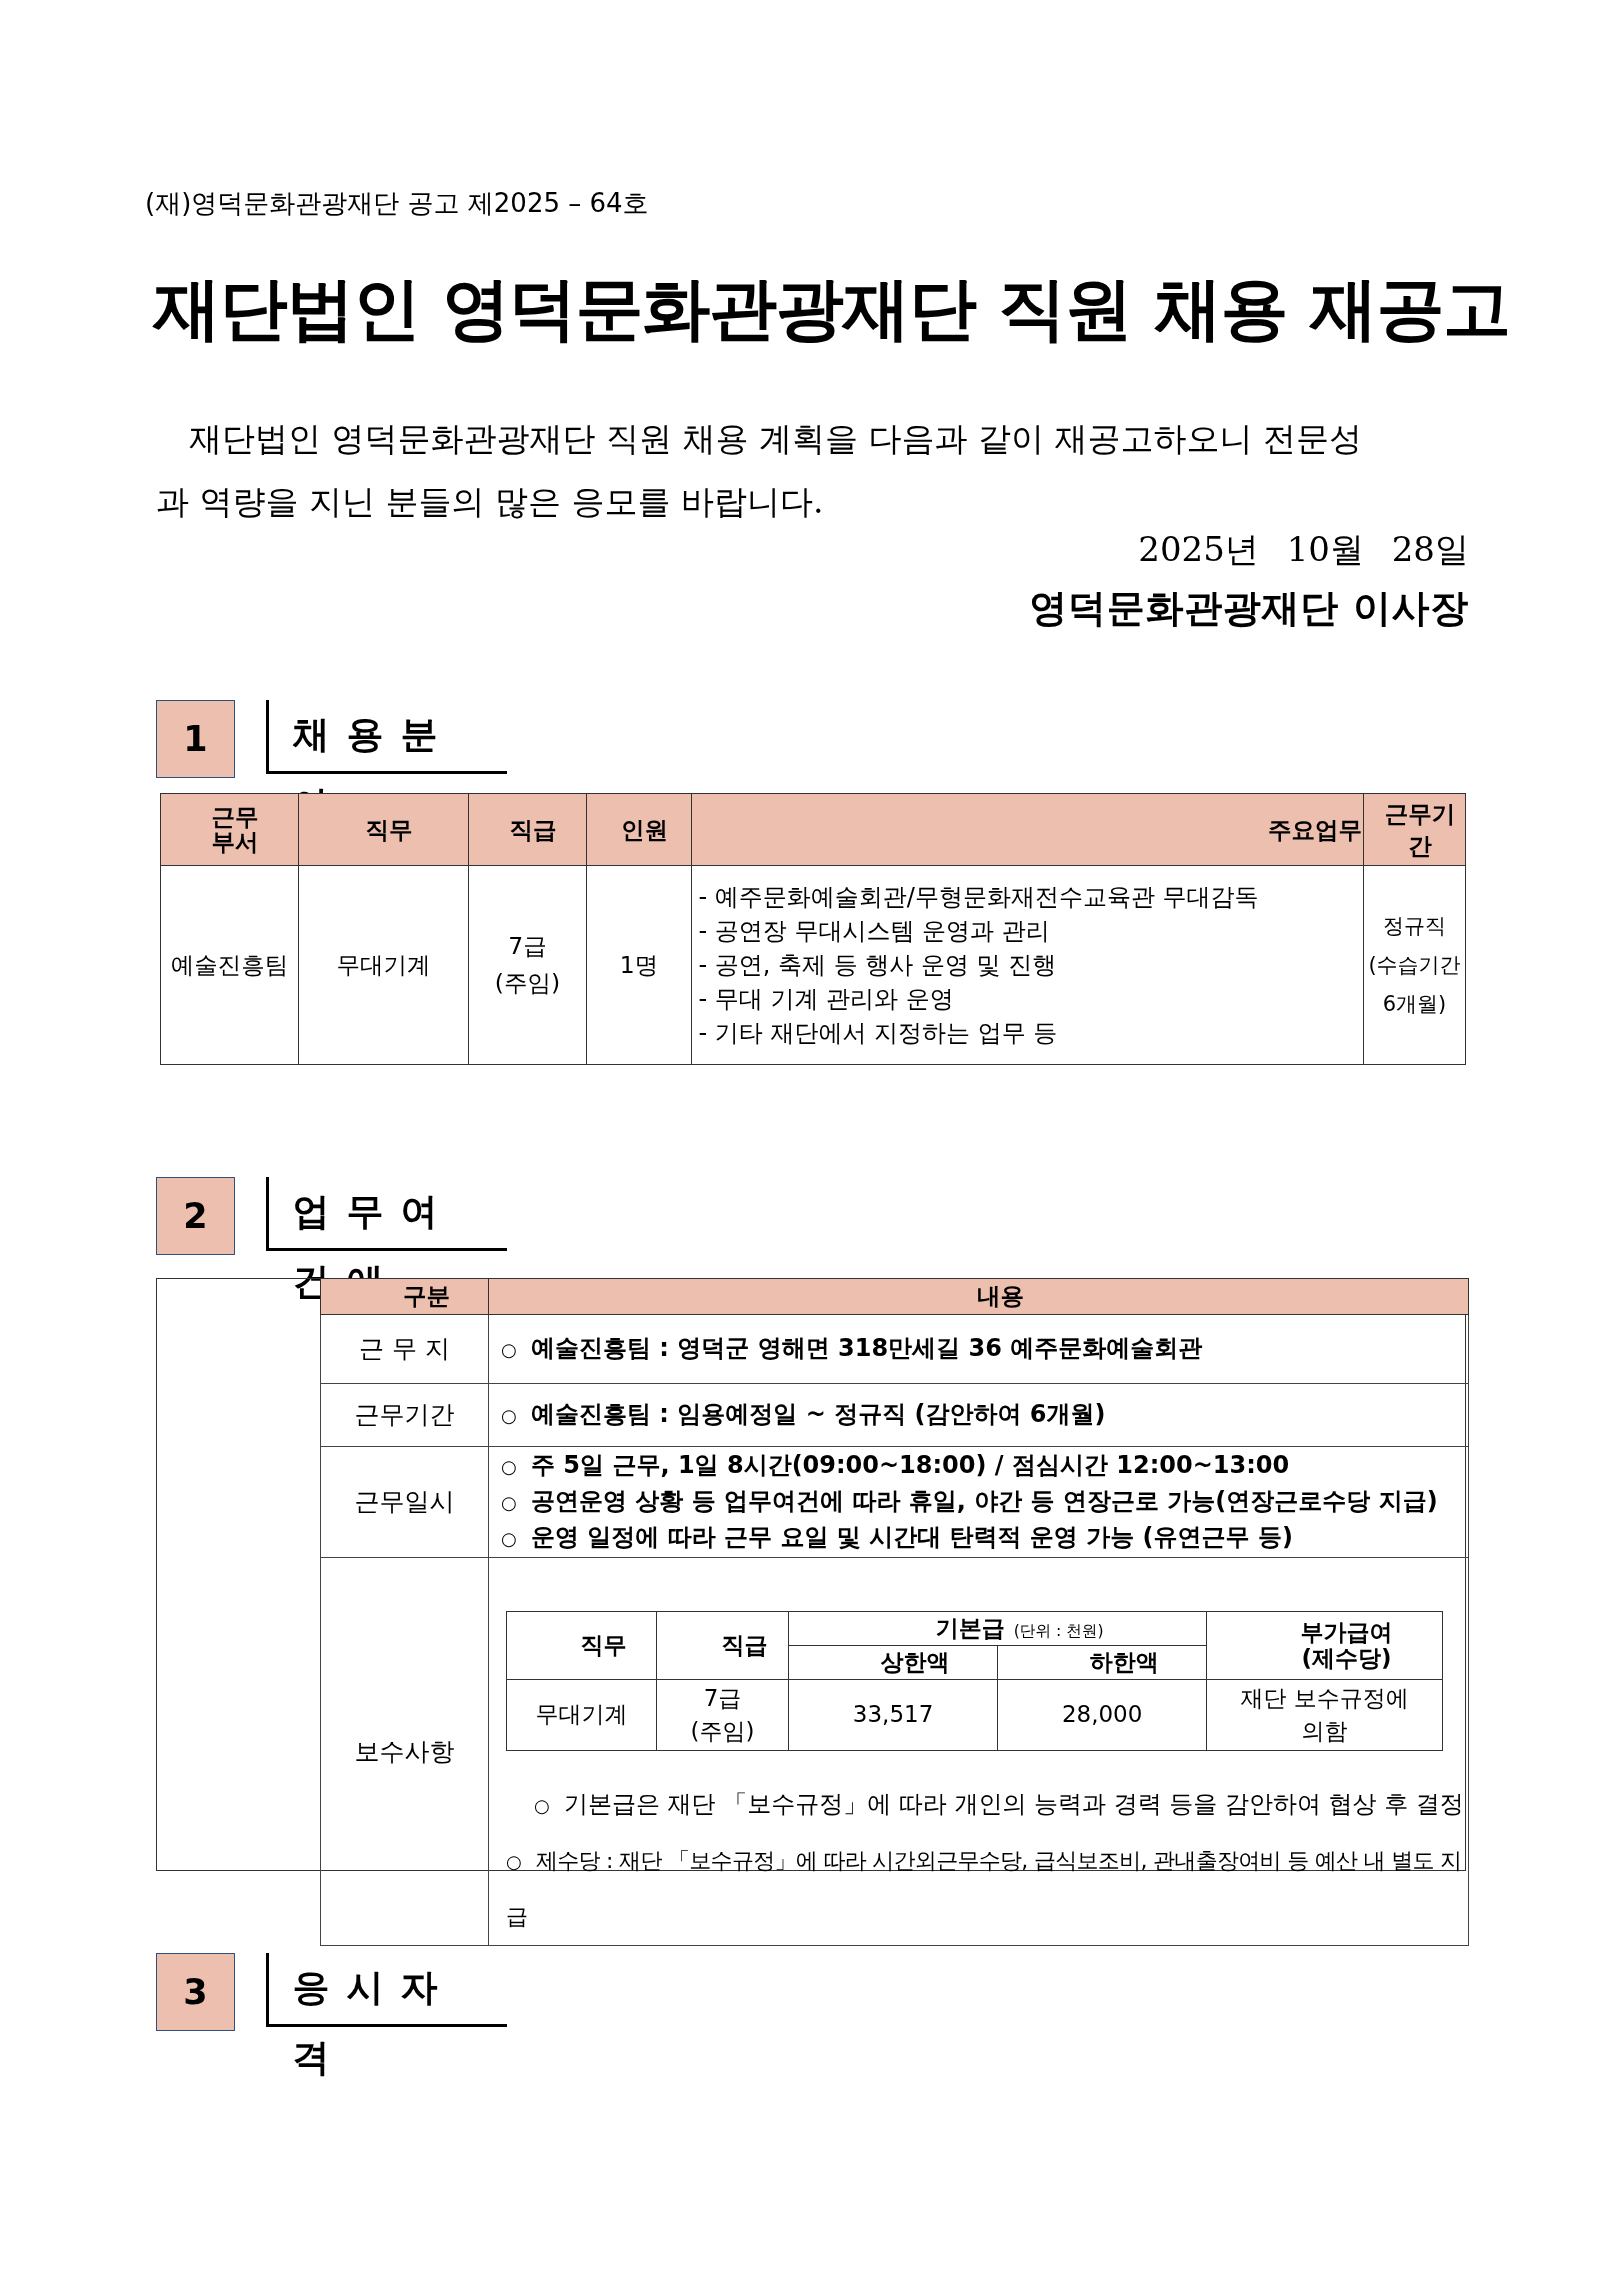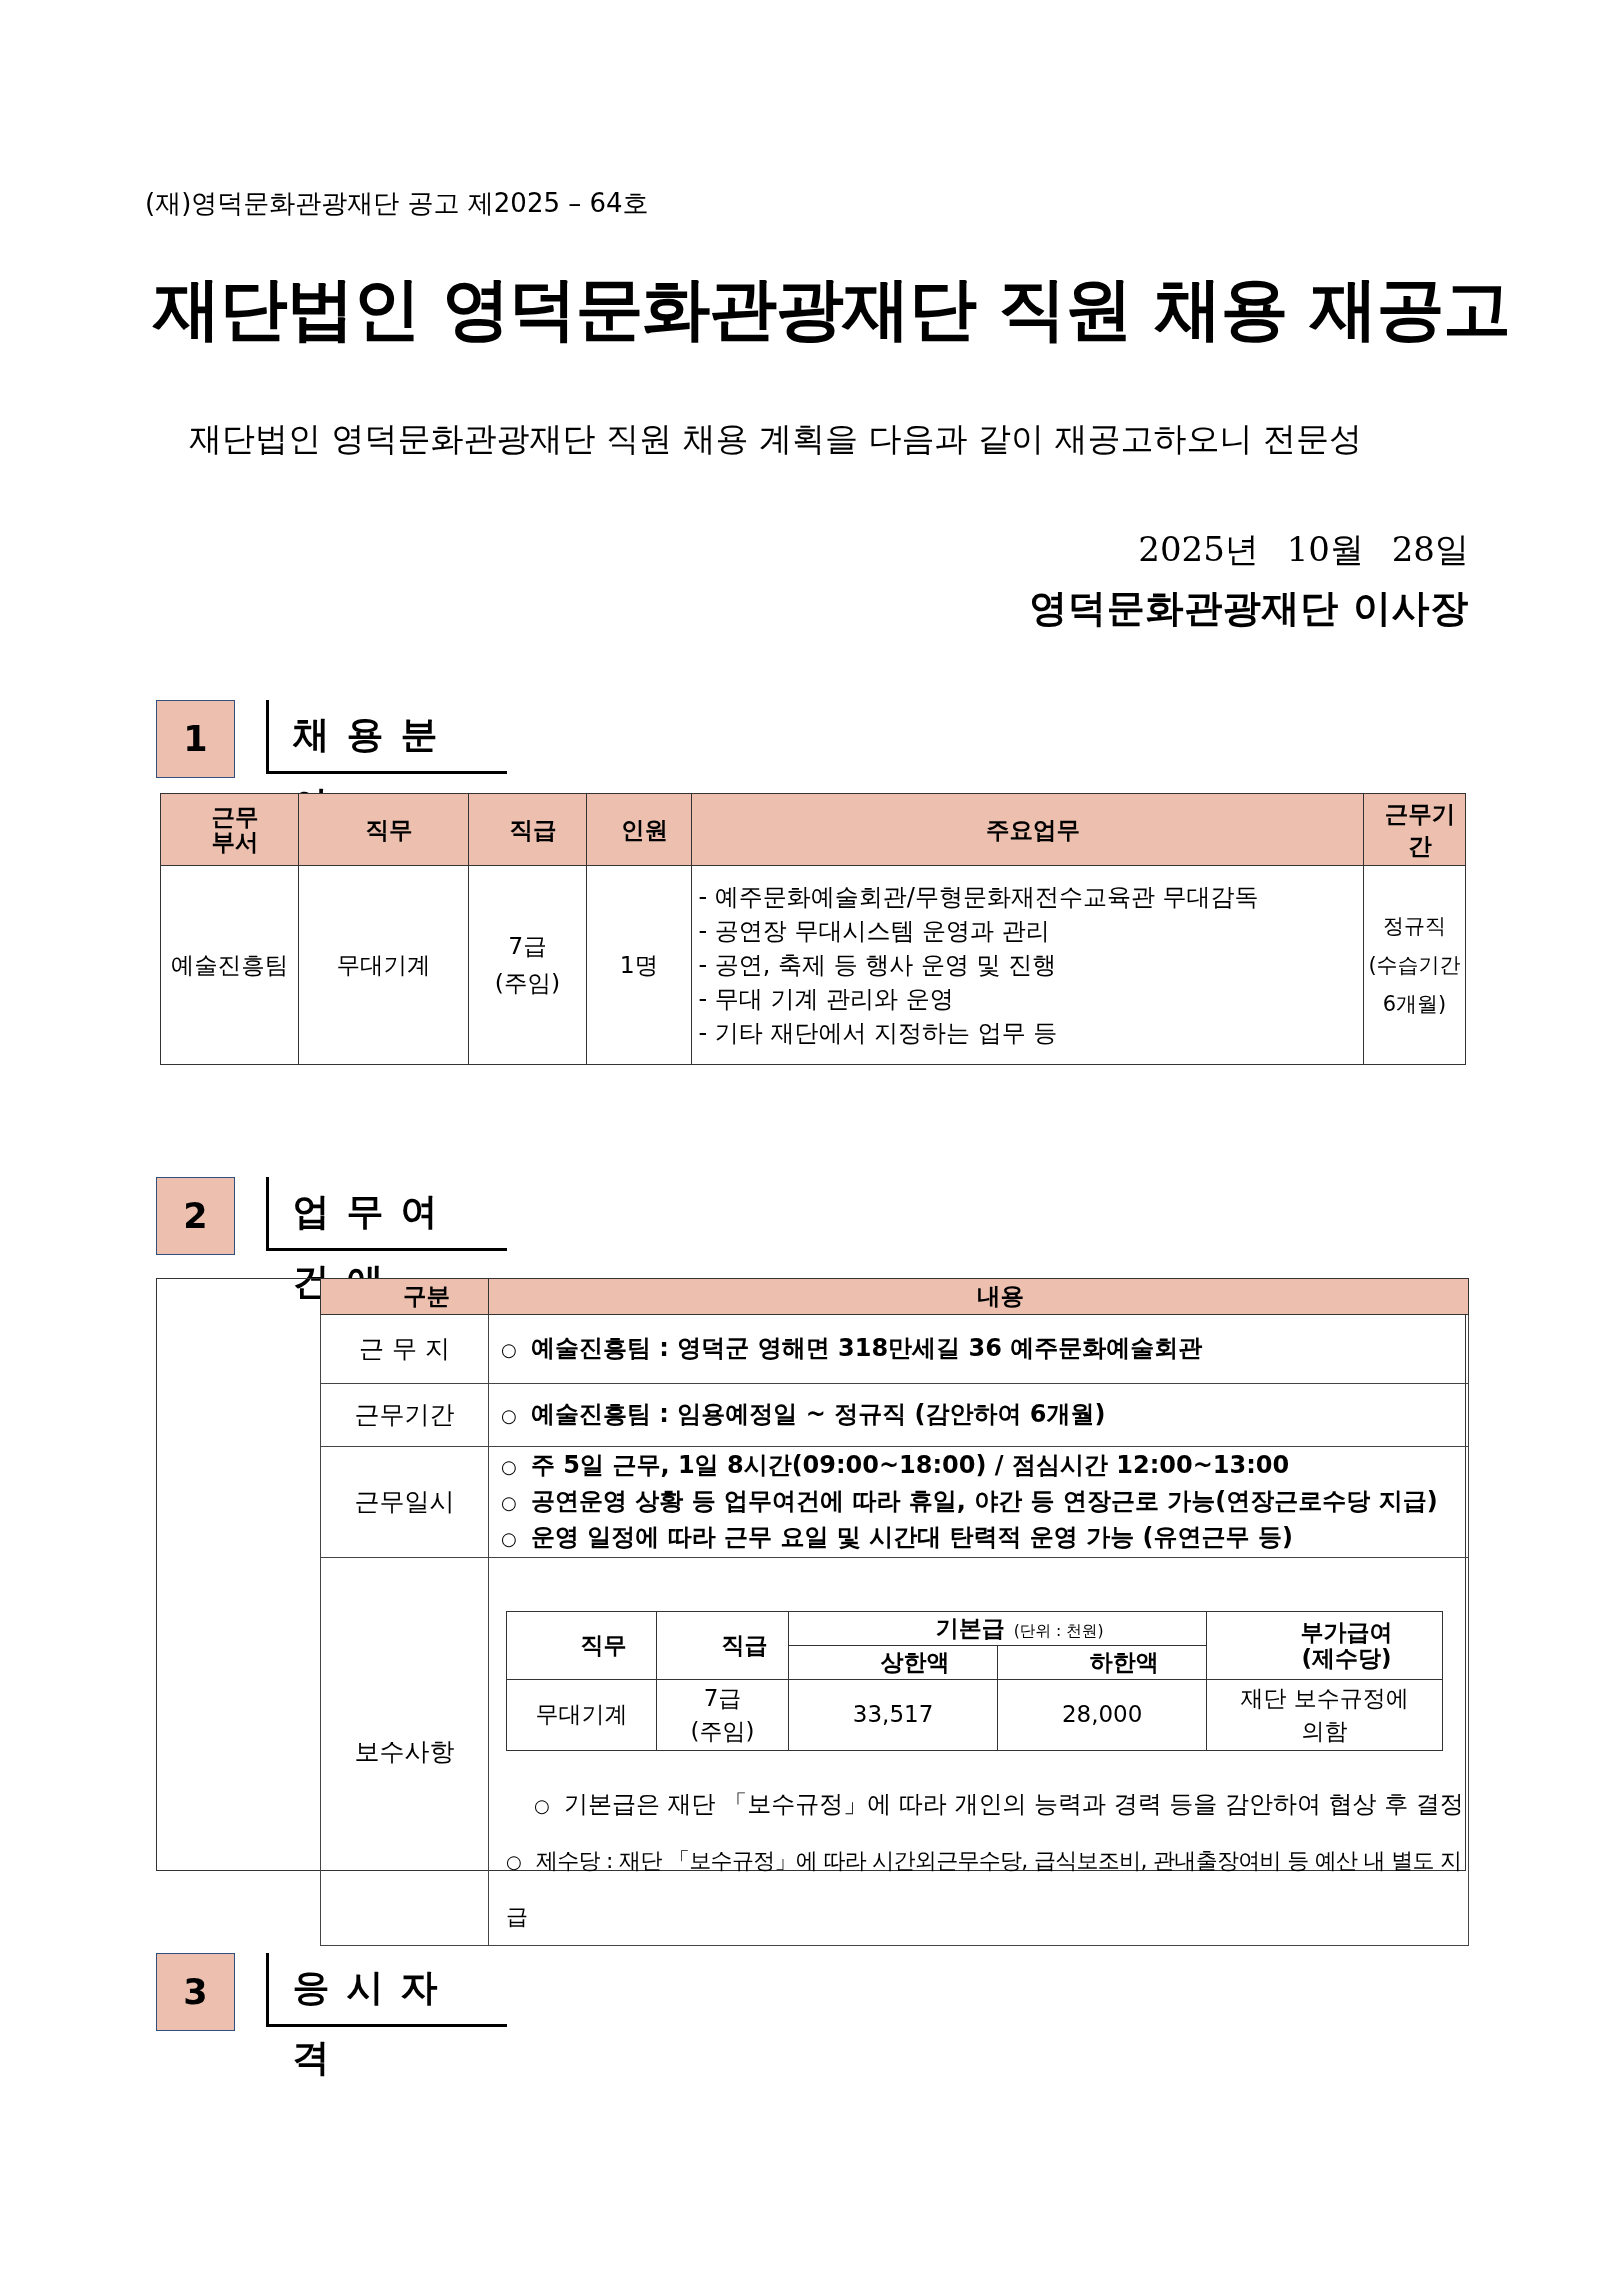--- a/index.html
+++ b/index.html
@@ -40,40 +40,41 @@
   .t3 .unit { font-weight:normal; font-size:15.6px; margin-left:9px; }
   .notes { margin-top:26px; line-height:55px; font-size:24px; }
 </style>
 </head>
 <body>
 
 <div class="abs notice-no">(재)영덕문화관광재단 공고 제2025 – 64호</div>
 <div class="abs main-title">재단법인 영덕문화관광재단 직원 채용 재공고</div>
 <div class="abs intro">
   <span class="l1">재단법인 영덕문화관광재단 직원 채용 계획을 다음과 같이 재공고하오니 전문성</span>
+  <span>과 역량을 지닌 분들의 많은 응모를 바랍니다.</span>
 </div>
 <div class="abs date">2025년 10월 28일</div>
 <div class="abs signer">영덕문화관광재단 이사장</div>
 
 <div class="sec-head" style="top:700px;">
   <div class="sec-num">1</div>
   <div class="sec-title">채용분야</div>
 </div>
 
 <table class="t1">
   <tbody>
       <tr>
     <th style="width:124px;line-height:25px;">
       <span>근무</span><br>
       <span>부서</span>
     </th>
     <th style="width:156px;">직무</th>
     <th style="width:104px;">직급</th>
     <th style="width:91px;">인원</th>
-    <th style="width:658px;">주요업무</th>
+    <th style="width:658px;text-align:right;">주요업무</th>
     <th>근무기간</th>
   </tr>
   <tr>
     <td>예술진흥팀</td>
     <td>무대기계</td>
     <td style="line-height:37px;">
       <span>7급</span><br>
       <span>(주임)</span>
     </td>
     <td>1명</td>

